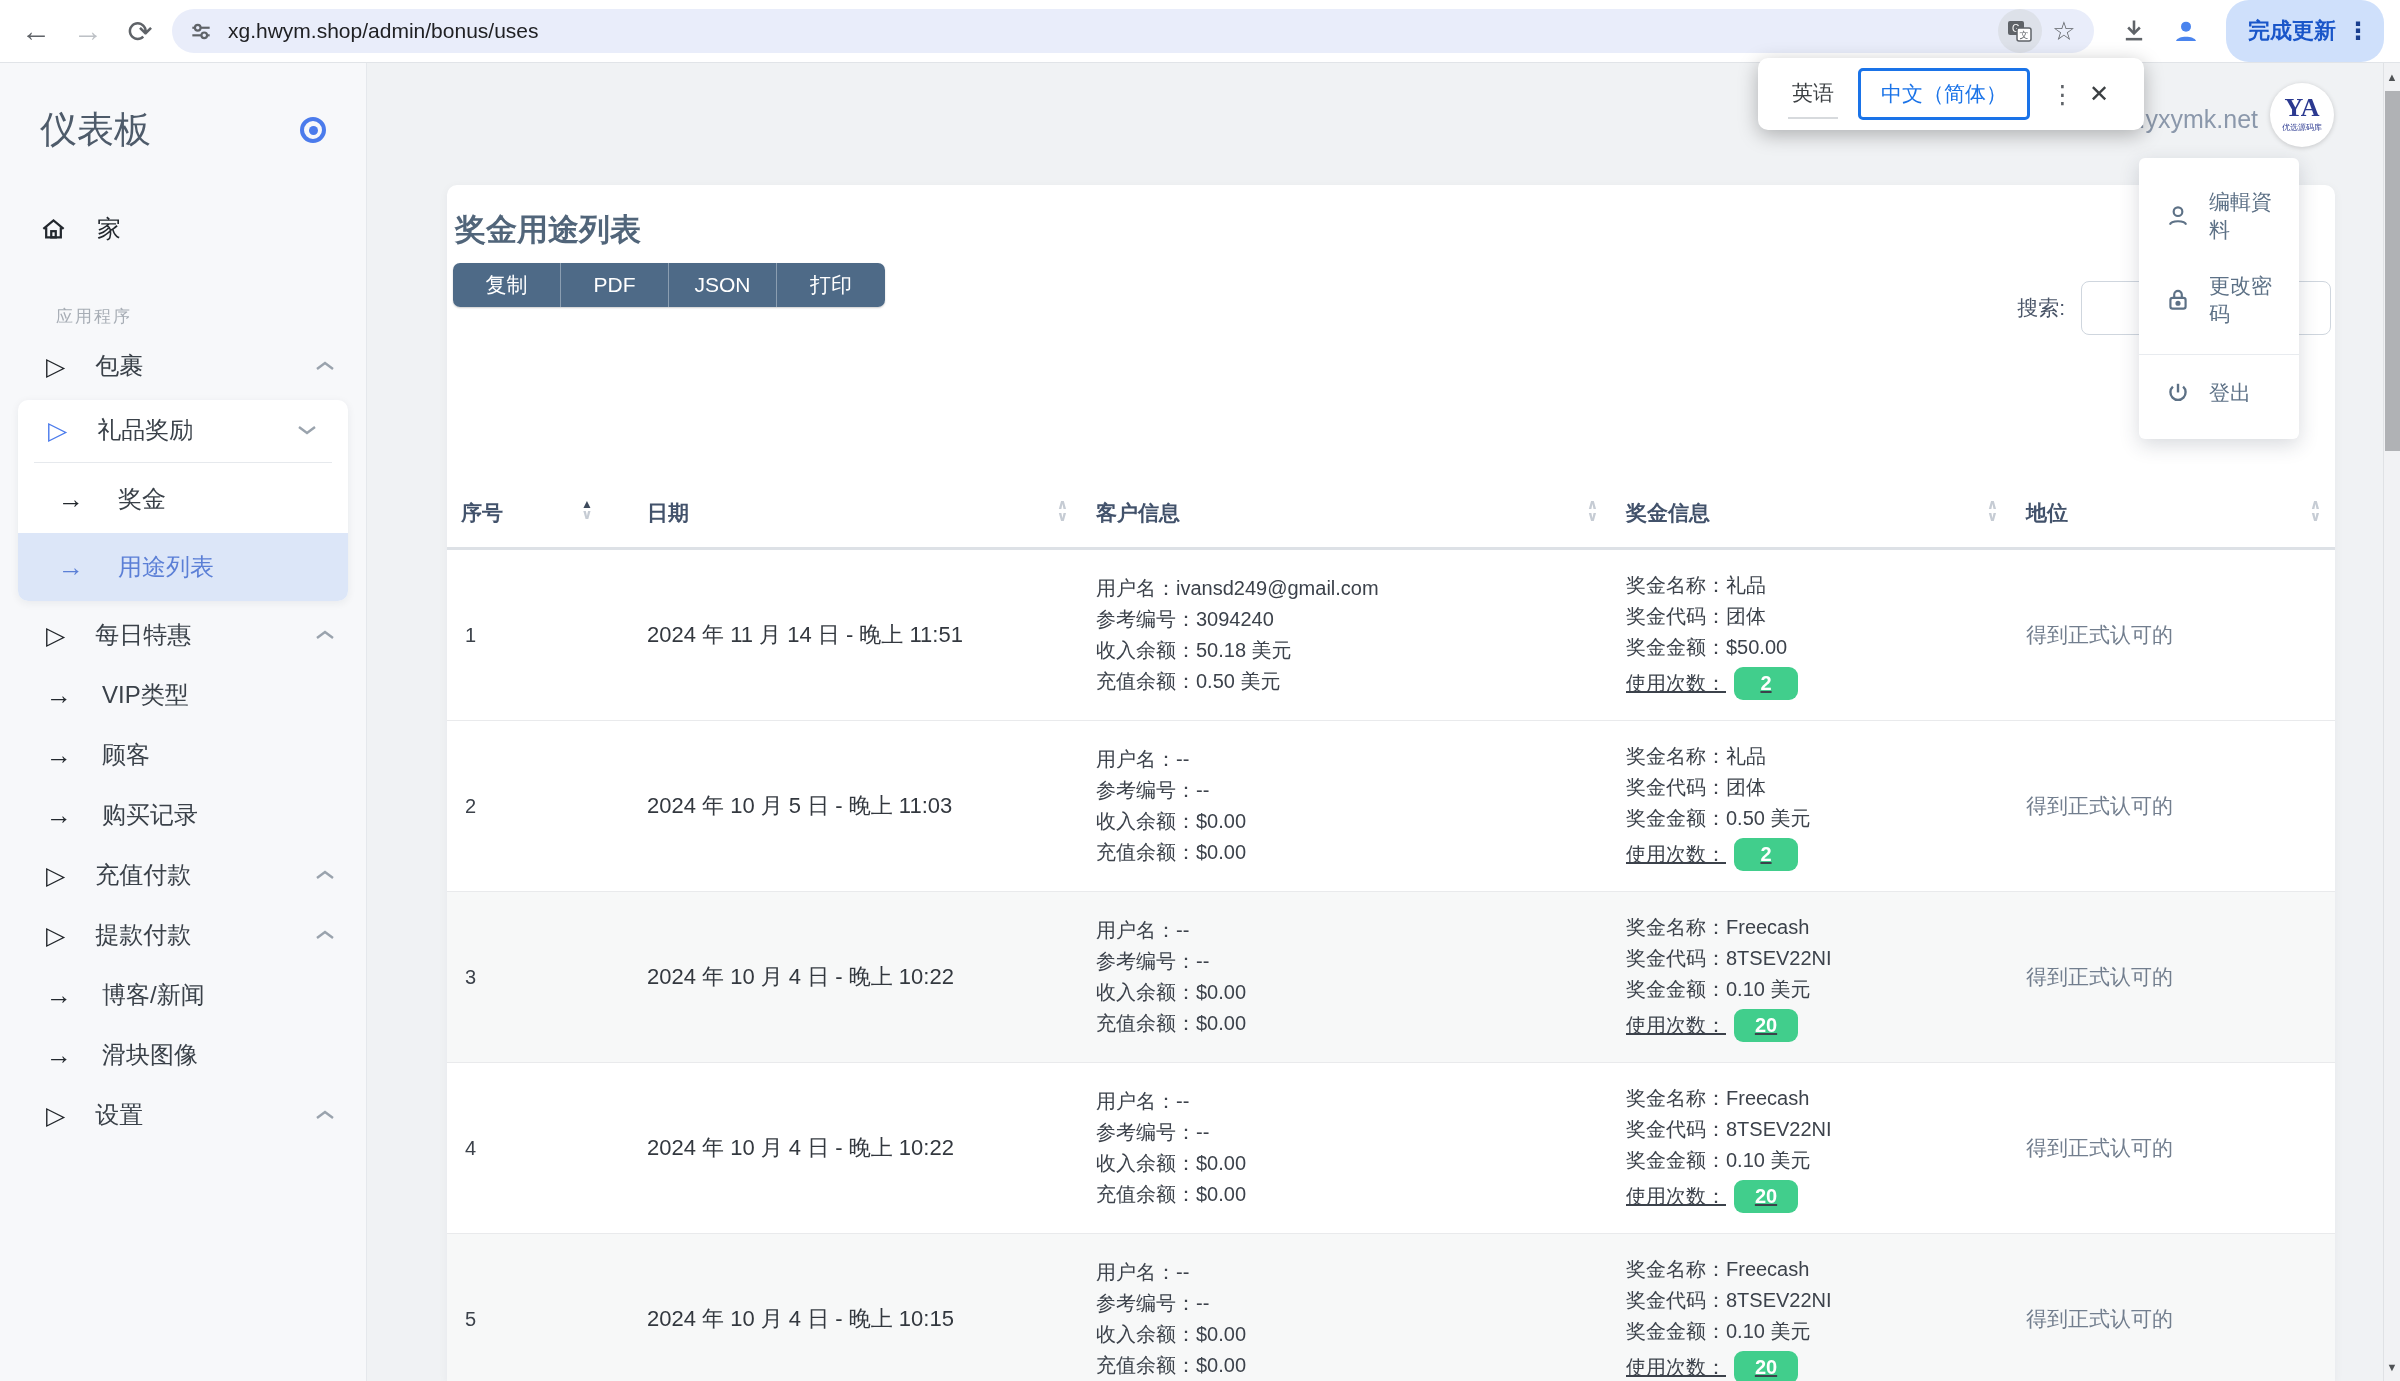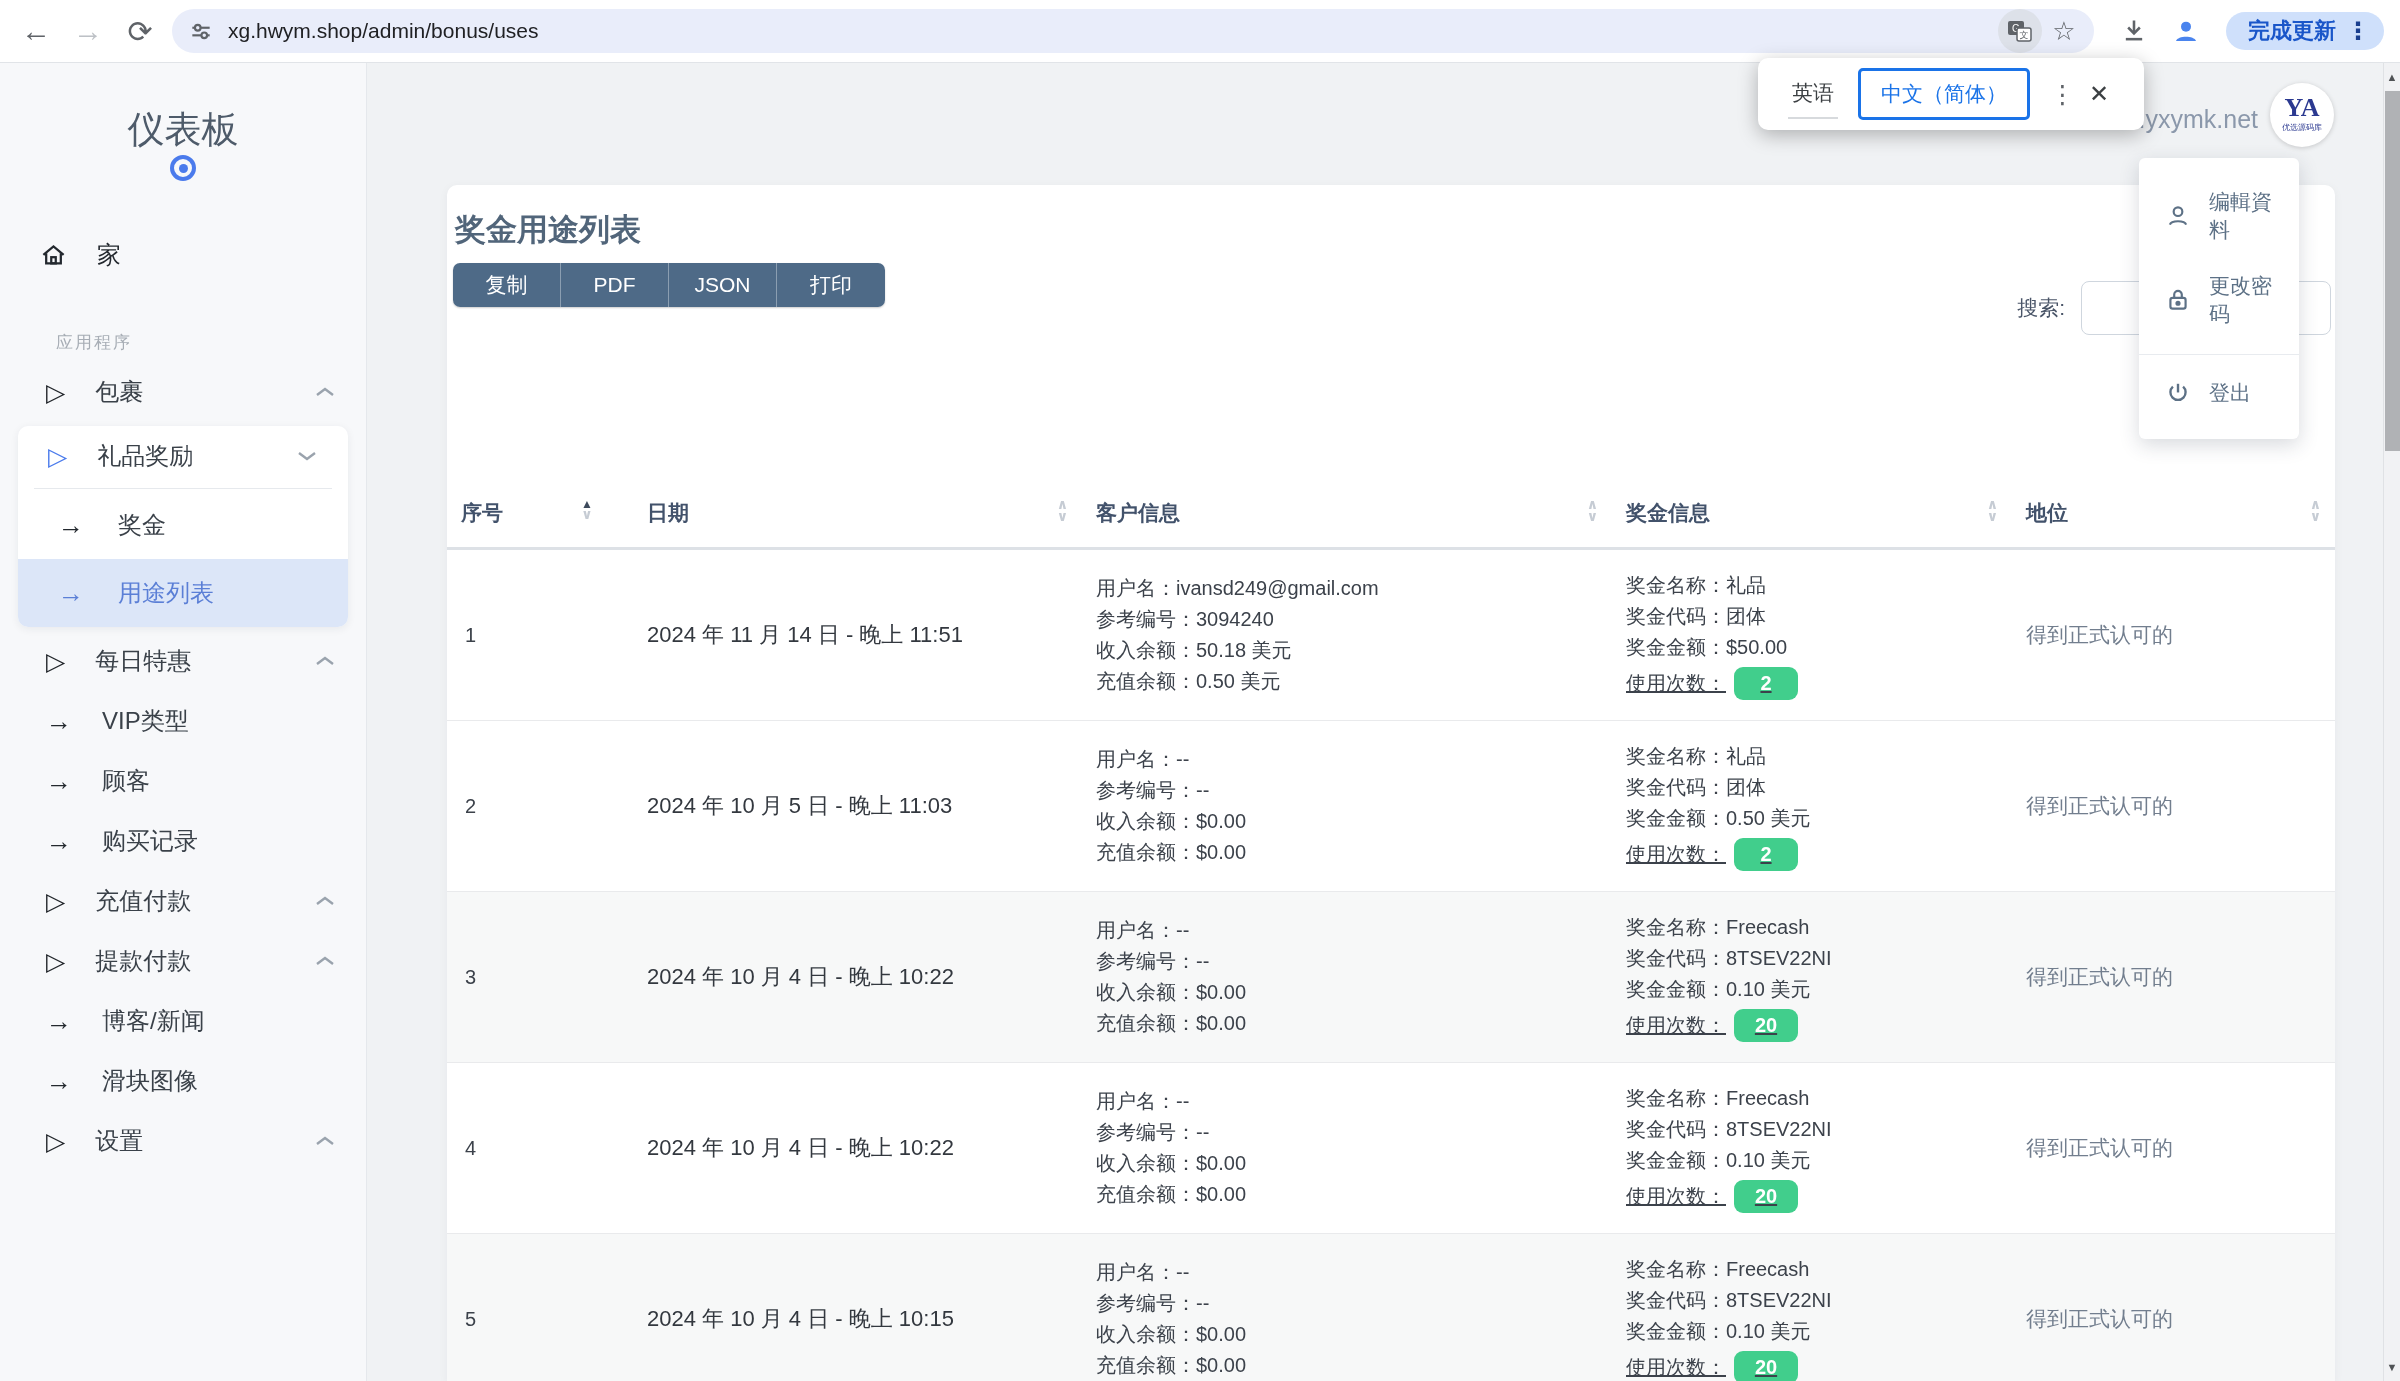--- a/index.html
+++ b/index.html
@@ -13,30 +13,30 @@
     font-size:30px;color:#5f6368;flex:0 0 auto;}
   .tb-btn.disabled{color:#bdc1c6;}
   .omnibox{flex:1;height:44px;background:#e9edfa;border-radius:22px;display:flex;
     align-items:center;margin:0 14px 0 6px;padding:0 8px 0 12px;}
   .site-icon{width:34px;height:34px;display:flex;align-items:center;justify-content:center;}
   .url-text{flex:1;font-size:21px;color:#202124;margin-left:10px;}
   .ob-btn{width:44px;height:44px;display:flex;align-items:center;justify-content:center;
     font-size:26px;color:#5f6368;}
   .tb-translate-wrap{width:44px;height:44px;border-radius:50%;background:#dde1e9;
     display:flex;align-items:center;justify-content:center;}
-  .update-pill{height:38px;background:#cfe0fb;border-radius:23px;display:flex;align-items:center;
+  .update-pill{height:62px;background:#cfe0fb;border-radius:23px;display:flex;align-items:center;
     padding:0 14px 0 22px;margin:0 6px 0 14px;color:#1a56c9;font-size:22px;font-weight:bold;gap:10px;}
   .update-pill .dots{font-size:24px;color:#1a3f8f;font-weight:bold;}
 
   
   .app{position:absolute;top:63px;left:0;width:2400px;height:1318px;background:#f0f2f4;}
   .sidebar{position:absolute;left:0;top:0;bottom:0;width:367px;background:#f7f8fa;
     border-right:1px solid #e5e8ec;}
   .sb-title-row{display:flex;align-items:center;justify-content:space-between;
-    padding:42px 40px 0 40px;flex-direction:column;}
+    padding:42px 40px 0 40px;}
   .sb-title{font-size:37px;color:#4e5b6a;}
   .target-icon{width:26px;height:26px;border:4px solid #4b7bec;border-radius:50%;
     display:flex;align-items:center;justify-content:center;}
   .target-icon::after{content:"";width:9px;height:9px;border-radius:50%;background:#4b7bec;}
   .sb-home{display:flex;align-items:center;gap:30px;padding:16px 40px;margin-top:42px;
     font-size:24px;color:#23282e;}
   .sb-section{padding:44px 0 8px 44px;font-size:17px;color:#a7adb5;letter-spacing:2px;margin-left:12px;}
   .s-item{display:flex;align-items:center;gap:30px;padding:14px 32px 14px 46px;
     font-size:24px;color:#3a4149;cursor:pointer;}
   .tri{font-size:25px;color:#1d2126;line-height:1;}

